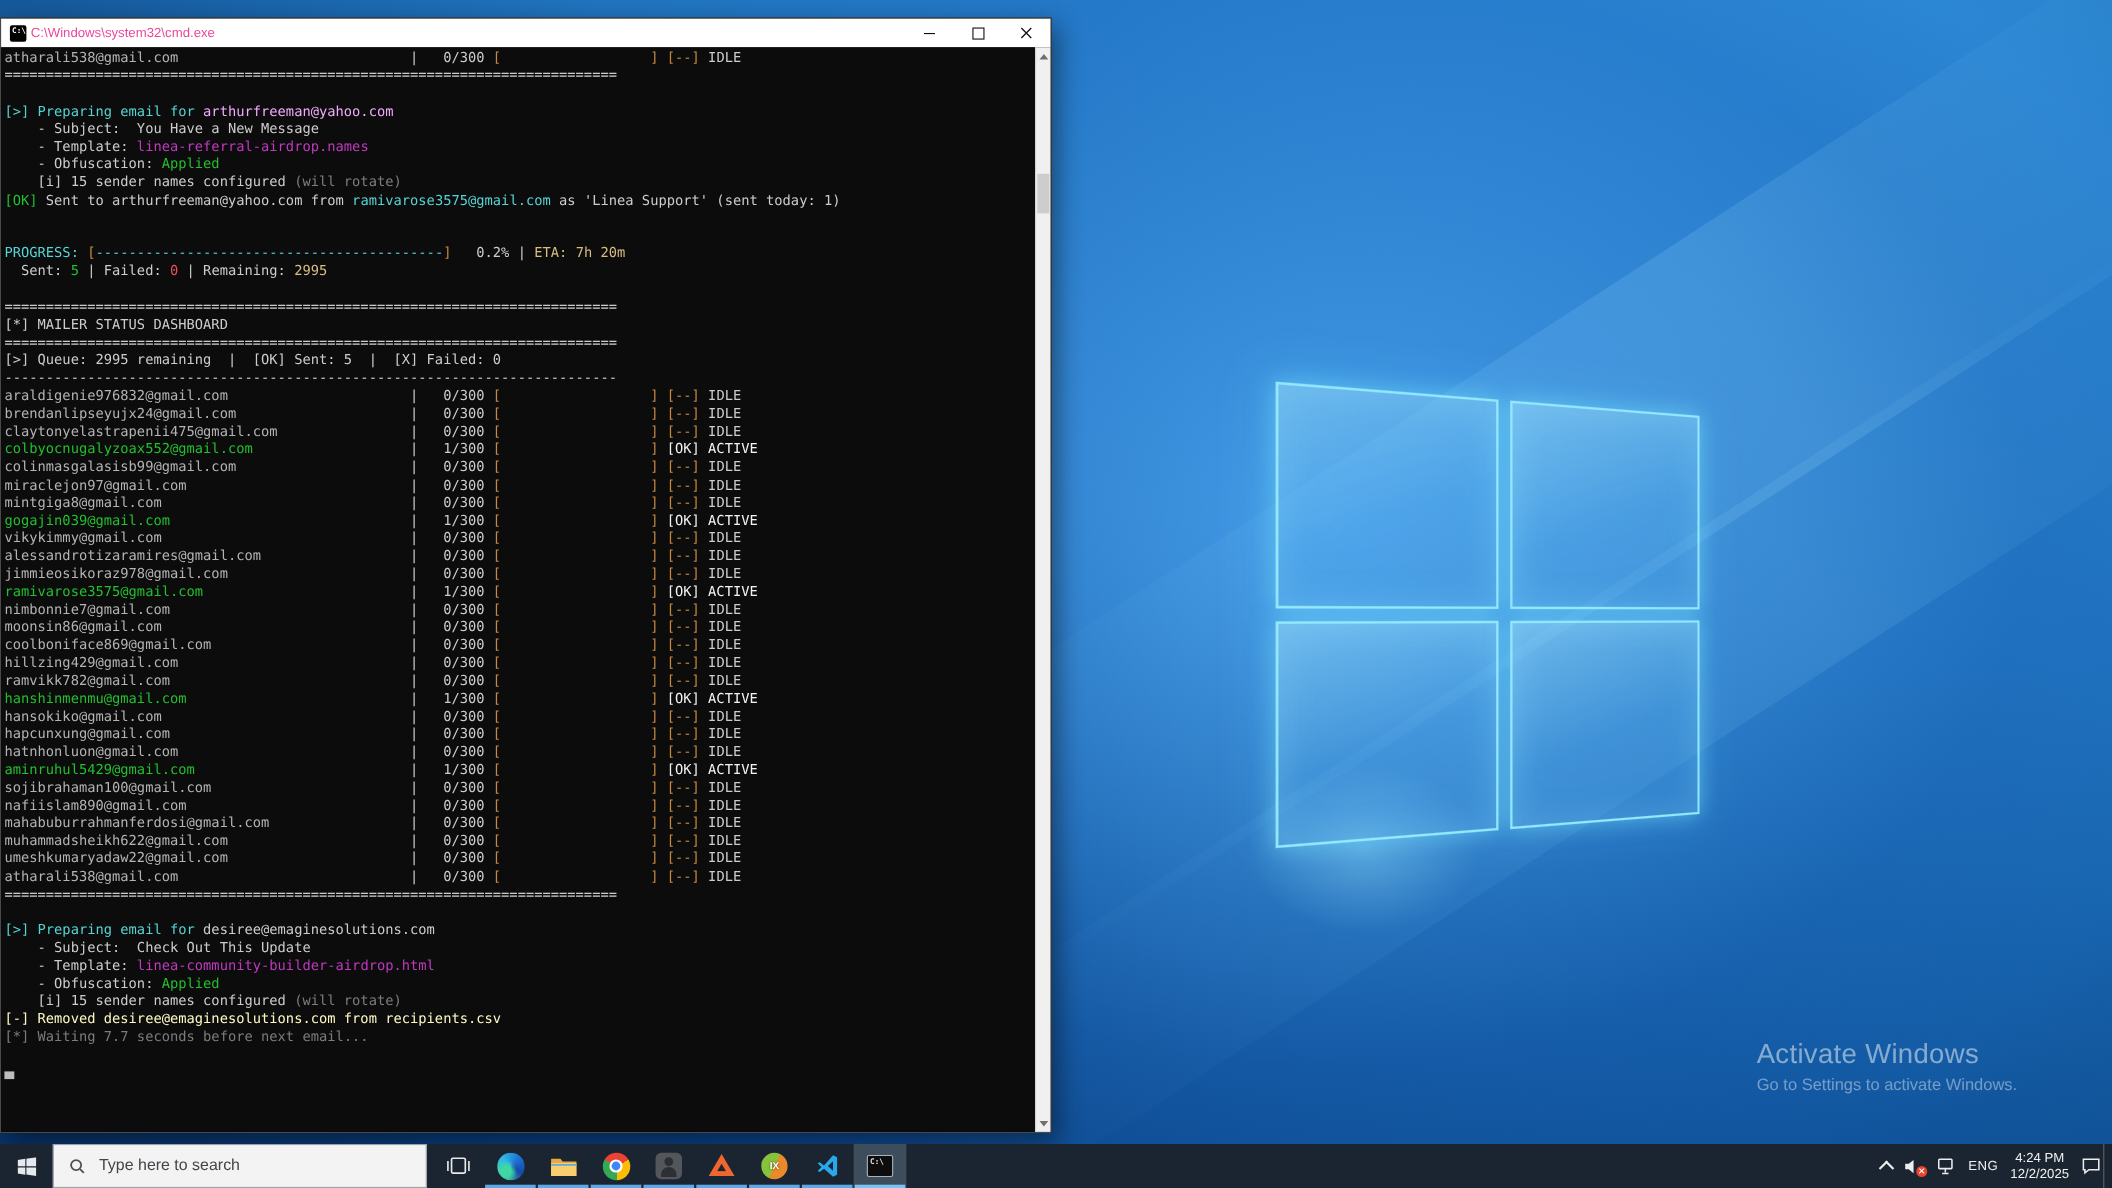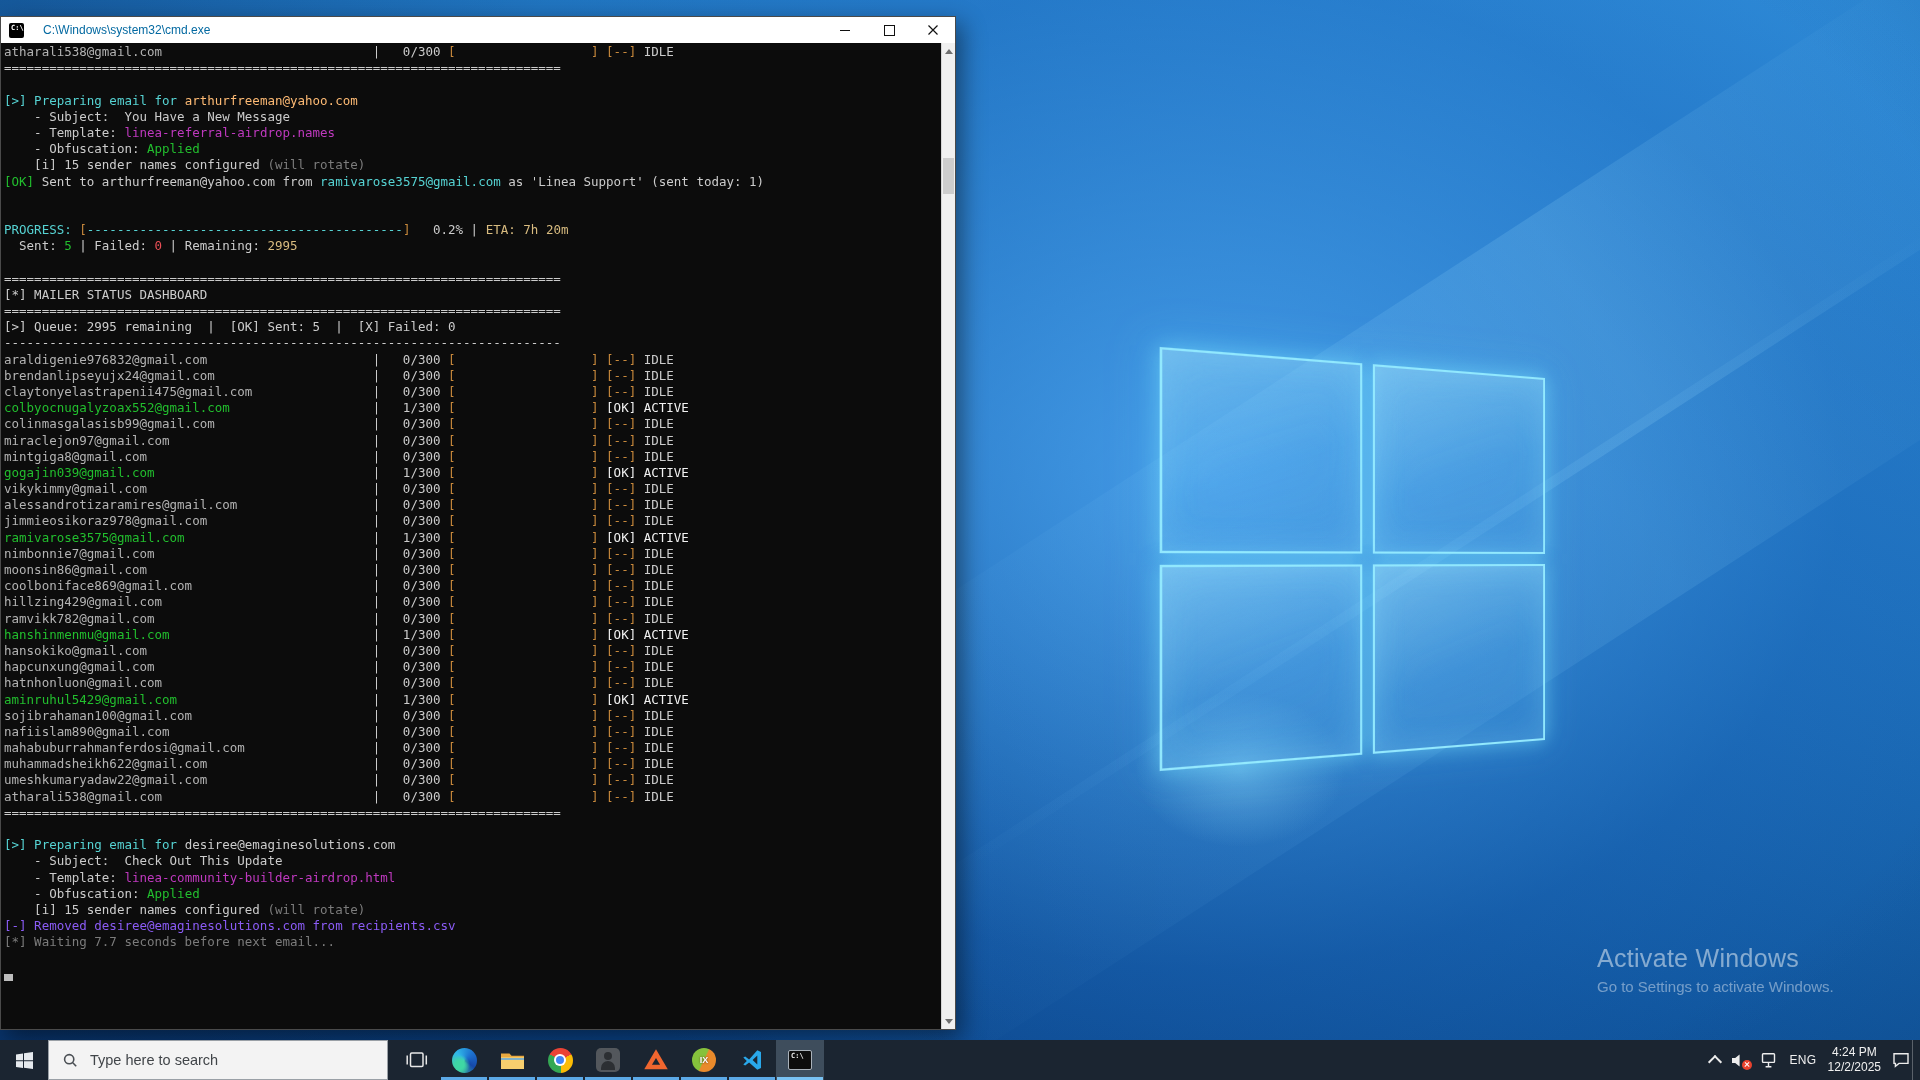--- a/index.html
+++ b/index.html
@@ -30,21 +30,21 @@
   .wm-sub{font-size:15px;margin-top:5px;color:rgba(224,233,242,.48);}
 
   
   .cmd-window{position:absolute;left:0;top:16px;width:956px;height:1014px;
     background:#0c0c0c;border:1px solid #4a4a4a;box-sizing:border-box;
     box-shadow:6px 8px 22px rgba(0,0,0,.45);}
   .titlebar{height:26px;background:#ffffff;display:flex;align-items:center;position:relative;}
   .tb-icon{width:15px;height:15px;background:#000;border-radius:2px;margin-left:8px;
     position:relative;overflow:hidden;flex:0 0 auto;}
   .tb-icon span{position:absolute;left:2px;top:1px;font:bold 7px/8px "DejaVu Sans Mono",monospace;color:#fff;}
-  .tb-title{margin-left:19px;font-size:12px;color:#0369a1;white-space:nowrap;}
+  .tb-title{margin-left:4px;font-size:12px;color:#ec4899;white-space:nowrap;}
   .controls{position:absolute;right:0;top:0;height:26px;display:flex;}
   .win-btn{width:44px;height:26px;display:flex;align-items:center;justify-content:center;cursor:pointer;}
   .min-glyph{width:10px;height:1px;background:#111;}
   .max-glyph{width:9px;height:9px;border:1px solid #111;}
 
   .terminal{position:absolute;left:0;top:26px;right:14px;bottom:0;background:#0c0c0c;
     padding:1px 0 0 3px;overflow:hidden;}
   .tl{white-space:pre;font:12.5px/16.2px "DejaVu Sans Mono",monospace;height:16.2px;}
   .cursor{display:inline-block;width:9px;height:7px;background:#bdbdbd;margin-top:7px;}
 
@@ -144,21 +144,21 @@
         <svg width="12" height="12">
           <path d="M1.5 1.5l9 9M10.5 1.5l-9 9" stroke="#111" stroke-width="1.2"></path>
         </svg>
       </div>
     </div>
   </div>
   <div class="terminal">
       <div class="tl"><span style="color: rgb(179, 179, 179);">atharali538@gmail.com                            </span><span style="color: rgb(204, 204, 204);">|   0/300 </span><span style="color: rgb(200, 137, 60);">[</span><span style="color: rgb(204, 204, 204);">                  </span><span style="color: rgb(200, 137, 60);">] </span><span style="color: rgb(200, 137, 60);">[--]</span><span style="color: rgb(204, 204, 204);"> IDLE</span></div>
       <div class="tl"><span style="color: rgb(204, 204, 204);">==========================================================================</span></div>
       <div class="tl"> </div>
-      <div class="tl"><span style="color: rgb(86, 211, 211);">[&gt;] Preparing email for </span><span style="color: #fdba74;">arthurfreeman@yahoo.com</span></div>
+      <div class="tl"><span style="color: rgb(86, 211, 211);">[&gt;] Preparing email for </span><span style="color: #f0abfc;">arthurfreeman@yahoo.com</span></div>
       <div class="tl"><span style="color: rgb(204, 204, 204);">    - Subject:  You Have a New Message</span></div>
       <div class="tl"><span style="color: rgb(204, 204, 204);">    - Template: </span><span style="color: rgb(191, 57, 191);">linea-referral-airdrop.names</span></div>
       <div class="tl"><span style="color: rgb(204, 204, 204);">    - Obfuscation: </span><span style="color: rgb(34, 191, 46);">Applied</span></div>
       <div class="tl"><span style="color: rgb(204, 204, 204);">    [i] 15 sender names configured </span><span style="color: rgb(124, 124, 124);">(will rotate)</span></div>
       <div class="tl"><span style="color: rgb(34, 191, 46);">[OK]</span><span style="color: rgb(204, 204, 204);"> Sent to arthurfreeman@yahoo.com from </span><span style="color: rgb(86, 211, 211);">ramivarose3575@gmail.com</span><span style="color: rgb(204, 204, 204);"> as 'Linea Support' (sent today: 1)</span></div>
       <div class="tl"> </div>
       <div class="tl"> </div>
       <div class="tl"><span style="color: rgb(86, 211, 211);">PROGRESS: </span><span style="color: rgb(200, 137, 60);">[</span><span style="color: rgb(86, 211, 211);">------------------------------------------</span><span style="color: rgb(200, 137, 60);">]</span><span style="color: rgb(204, 204, 204);">   0.2% | </span><span style="color: rgb(217, 188, 128);">ETA: 7h 20m</span></div>
       <div class="tl"><span style="color: rgb(204, 204, 204);">  Sent: </span><span style="color: rgb(34, 191, 46);">5</span><span style="color: rgb(204, 204, 204);"> | Failed: </span><span style="color: rgb(234, 79, 86);">0</span><span style="color: rgb(204, 204, 204);"> | Remaining: </span><span style="color: rgb(217, 188, 128);">2995</span></div>
       <div class="tl"> </div>
@@ -195,21 +195,21 @@
       <div class="tl"><span style="color: rgb(179, 179, 179);">muhammadsheikh622@gmail.com                      </span><span style="color: rgb(204, 204, 204);">|   0/300 </span><span style="color: rgb(200, 137, 60);">[</span><span style="color: rgb(204, 204, 204);">                  </span><span style="color: rgb(200, 137, 60);">] </span><span style="color: rgb(200, 137, 60);">[--]</span><span style="color: rgb(204, 204, 204);"> IDLE</span></div>
       <div class="tl"><span style="color: rgb(179, 179, 179);">umeshkumaryadaw22@gmail.com                      </span><span style="color: rgb(204, 204, 204);">|   0/300 </span><span style="color: rgb(200, 137, 60);">[</span><span style="color: rgb(204, 204, 204);">                  </span><span style="color: rgb(200, 137, 60);">] </span><span style="color: rgb(200, 137, 60);">[--]</span><span style="color: rgb(204, 204, 204);"> IDLE</span></div>
       <div class="tl"><span style="color: rgb(179, 179, 179);">atharali538@gmail.com                            </span><span style="color: rgb(204, 204, 204);">|   0/300 </span><span style="color: rgb(200, 137, 60);">[</span><span style="color: rgb(204, 204, 204);">                  </span><span style="color: rgb(200, 137, 60);">] </span><span style="color: rgb(200, 137, 60);">[--]</span><span style="color: rgb(204, 204, 204);"> IDLE</span></div>
       <div class="tl"><span style="color: rgb(204, 204, 204);">==========================================================================</span></div>
       <div class="tl"> </div>
       <div class="tl"><span style="color: rgb(86, 211, 211);">[&gt;] Preparing email for </span><span style="color: rgb(204, 204, 204);">desiree@emaginesolutions.com</span></div>
       <div class="tl"><span style="color: rgb(204, 204, 204);">    - Subject:  Check Out This Update</span></div>
       <div class="tl"><span style="color: rgb(204, 204, 204);">    - Template: </span><span style="color: rgb(191, 57, 191);">linea-community-builder-airdrop.html</span></div>
       <div class="tl"><span style="color: rgb(204, 204, 204);">    - Obfuscation: </span><span style="color: rgb(34, 191, 46);">Applied</span></div>
       <div class="tl"><span style="color: rgb(204, 204, 204);">    [i] 15 sender names configured </span><span style="color: rgb(124, 124, 124);">(will rotate)</span></div>
-      <div class="tl"><span style="color: #8b5cf6; text-align: center;">[-] Removed desiree@emaginesolutions.com from recipients.csv</span></div>
+      <div class="tl"><span style="color: #fef9c3; text-align: center;">[-] Removed desiree@emaginesolutions.com from recipients.csv</span></div>
       <div class="tl"><span style="color: rgb(124, 124, 124);">[*] Waiting 7.7 seconds before next email...</span></div>
       <div class="tl"> </div>
       <div class="tl"><span class="cursor"></span></div>
     </div>
   <div class="scrollbar">
     <div class="sb-up">
         <span class="tri-up"></span>
       </div>
     <div class="sb-thumb"></div>
     <div class="sb-down">

